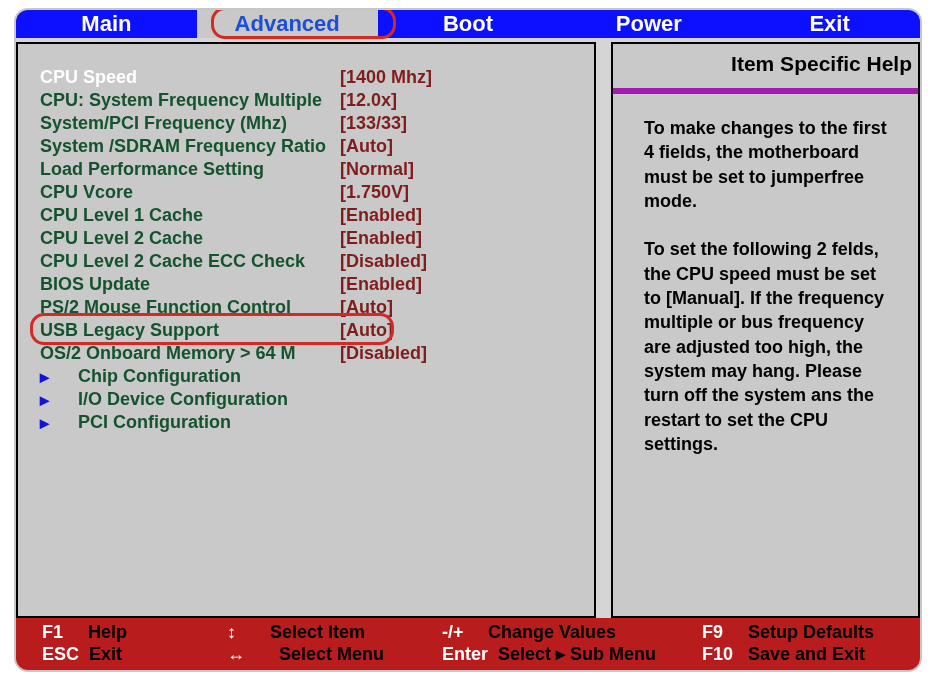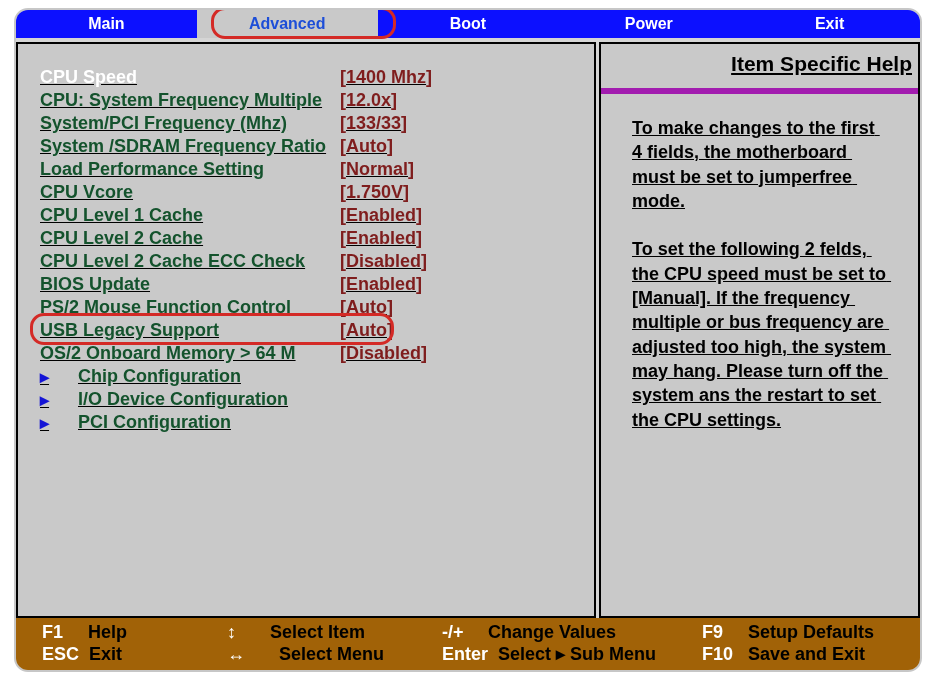--- a/index.html
+++ b/index.html
@@ -24,40 +24,39 @@
     display: flex;
     background: #0c10ff;
     height: 28px;
     align-items: stretch;
   }
   .tab {
     flex: 1;
     text-align: center;
     line-height: 28px;
     color: #ffffff;
-    font-size: 16px;
+    font-size: 22px;
     font-weight: 600;
     position: relative;
   }
   .tab.active {
     background: #c9c9c9;
     color: #1d4ed8;
   }
   .red-ring-tab {
     position: absolute;
     border: 3px solid #d42a26;
     border-radius: 14px;
     pointer-events: none;
   }
   
   .body {
     display: flex;
     height: 580px;
-    gap: 0;
-    text-decoration: underline;
+    gap: 12px;
   }
   .left-pane, .right-pane {
     background: #c9c9c9;
     border: 2px solid #000;
     margin-top: 4px;
   }
   .left-pane {
     flex: 0 0 580px;
     padding: 22px 10px 10px 22px;
   }
@@ -105,21 +104,21 @@
   }
   .row.sub .label { margin-left: 16px; }
   .red-ring-row {
     position: absolute;
     border: 3px solid #d42a26;
     border-radius: 14px;
     pointer-events: none;
   }
   
   .footer {
-    background: #a16207;
+    background: #b91c1c;
     padding: 3px 26px 5px 26px;
     display: grid;
     grid-template-columns: 185px 215px 260px auto;
     grid-template-rows: 22px 22px;
     font-size: 18px;
     font-weight: 700;
   }
   .fk { display: flex; gap: 10px; align-items: center; }
   .fk .key { color: #ffffff; min-width: 36px; }
   .fk .act { color: #000; }

